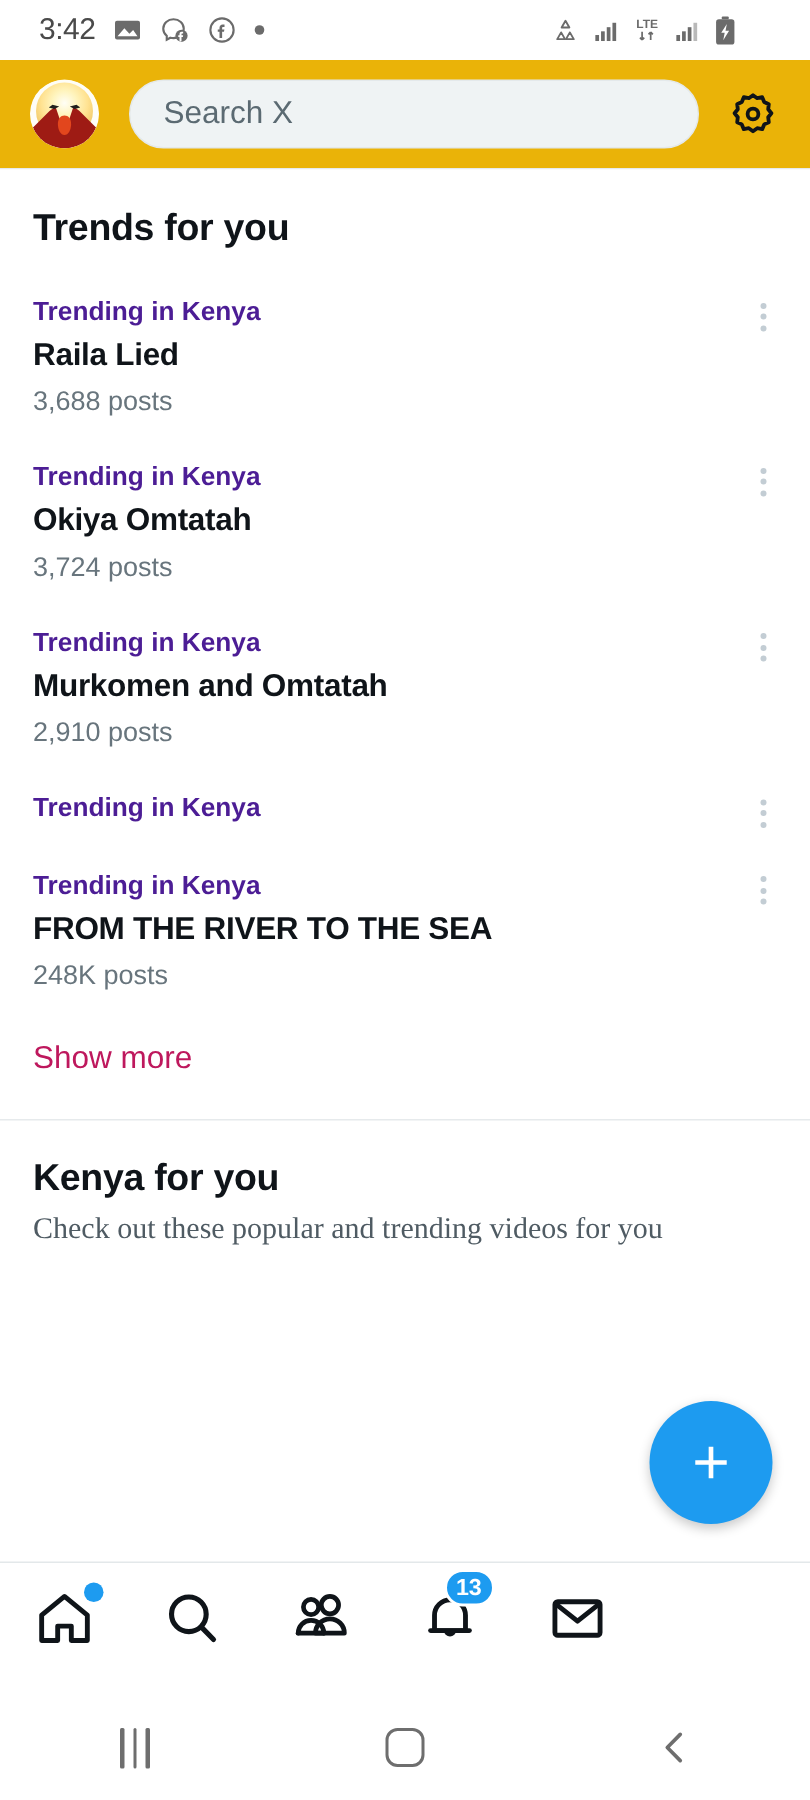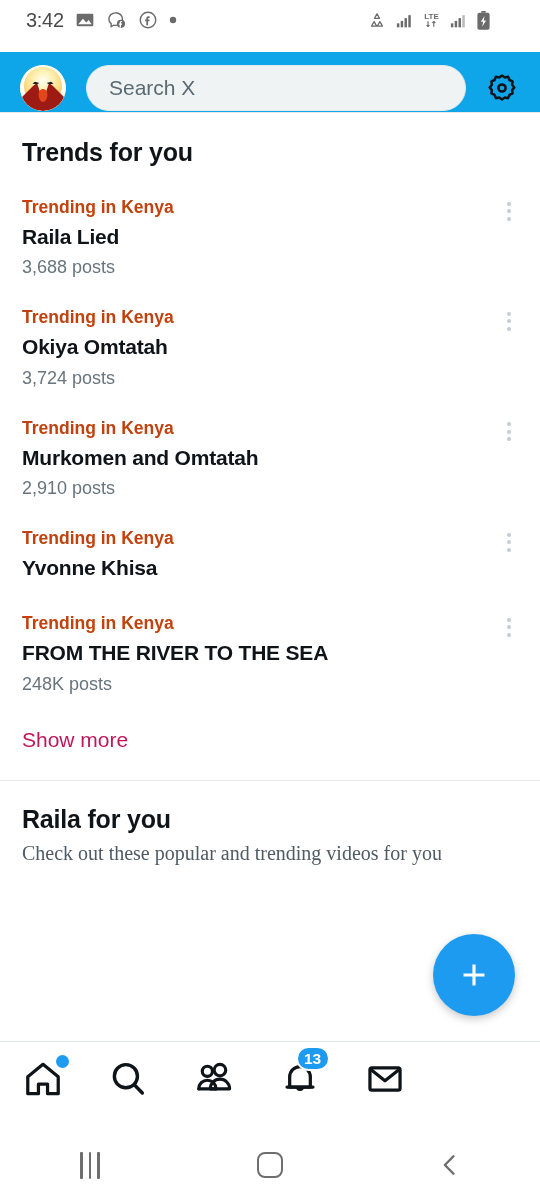--- a/index.html
+++ b/index.html
@@ -46,27 +46,27 @@
     margin-left: auto;
     display: flex;
     align-items: center;
     gap: 7px;
   }
   .sicon { display: block; }
 
   
   .header {
     position: absolute;
-    top: 52px; left: 0;
+    top: 40px; left: 0;
     width: 540px;
     height: 72px;
     display: flex;
     align-items: center;
     padding: 0 18px 0 20px;
-    background: #0ea5e9;
+    background: #eab308;
   }
   .header-divider {
     position: absolute;
     top: 112px; left: 0;
     width: 540px;
     height: 1px;
     background: #e6eaec;
   }
   .avatar {
     width: 46px;
@@ -122,21 +122,21 @@
 
   .trend-list { margin-top: 16px; }
 
   .trend-item {
     position: relative;
     padding: 13px 58px 13px 22px;
   }
   .trend-context {
     font-size: 17.5px;
     font-weight: 700;
-    color: #c2410c;
+    color: #4c1d95;
     line-height: 1.3;
   }
   .trend-name {
     font-size: 21px;
     font-weight: 700;
     color: #0f1419;
     line-height: 1.45;
     letter-spacing: -0.2px;
     margin-top: 3px;
   }
@@ -428,21 +428,20 @@
         <div class="trend-count">2,910 posts</div>
         <div class="trend-more">
             <i></i>
             <i></i>
             <i></i>
           </div>
       </div>
 
       <div class="trend-item">
         <div class="trend-context">Trending in Kenya</div>
-        <div class="trend-name">Yvonne Khisa</div>
         <div class="trend-count"></div>
         <div class="trend-more">
             <i></i>
             <i></i>
             <i></i>
           </div>
       </div>
 
       <div class="trend-item">
         <div class="trend-context">Trending in Kenya</div>
@@ -455,21 +454,21 @@
           </div>
       </div>
 
     </div>
 
     <div class="show-more">Show more</div>
 
     <div class="section-divider"></div>
 
     <div class="videos-block">
-      <div class="videos-title">Raila for you</div>
+      <div class="videos-title">Kenya for you</div>
       <div class="videos-sub">Check out these popular and trending videos for you</div>
     </div>
 
   </div>
 
   <div class="fab">
     <svg width="34" height="34" viewBox="0 0 24 24">
       <path d="M12 4.6 v14.8 M4.6 12 h14.8" stroke="#ffffff" stroke-width="2.2" stroke-linecap="butt"></path>
     </svg>
   </div>

